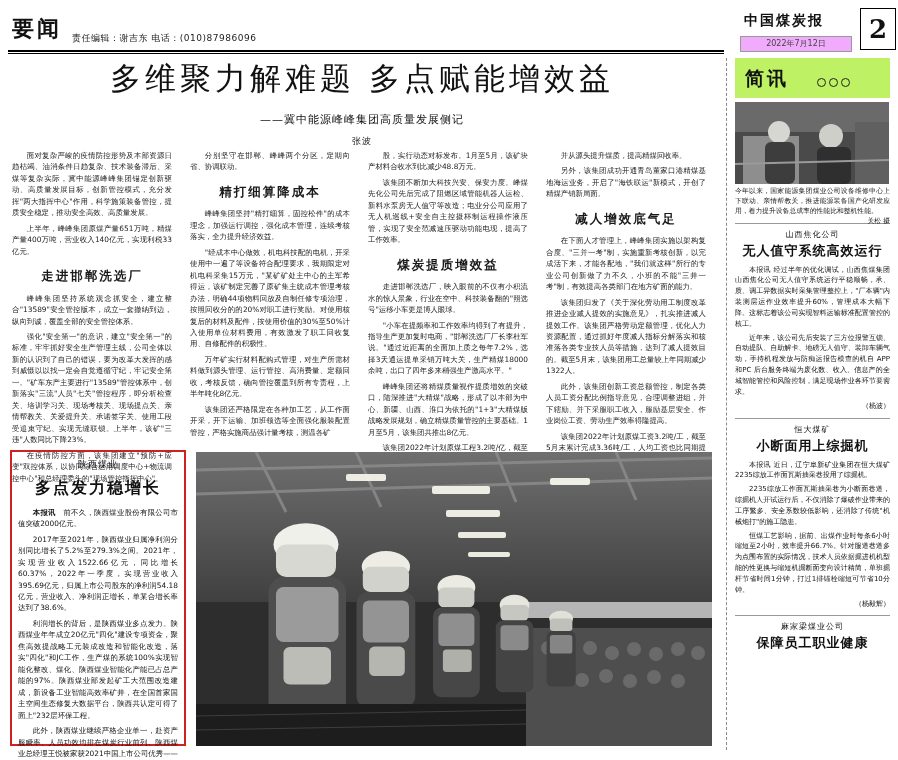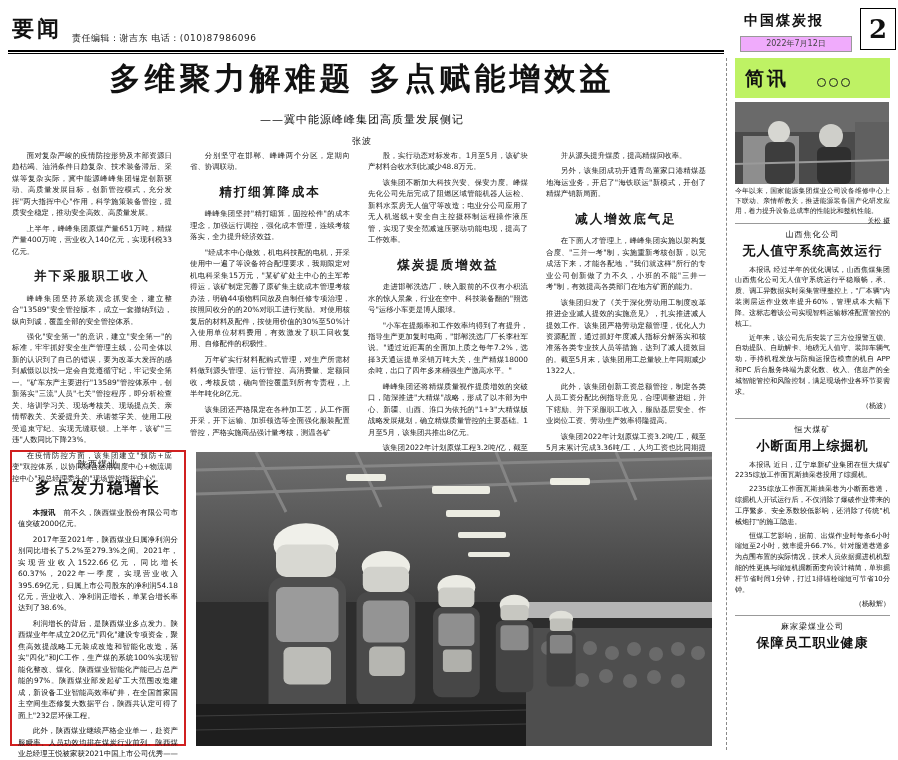--- a/index.html
+++ b/index.html
@@ -43,21 +43,21 @@
     position:absolute;left:120px;top:2px;width:34px;height:40px;
     border:1px solid #000;
     font-family:"DejaVu Serif","Liberation Serif",serif;
     font-size:26px;font-weight:bold;text-align:center;line-height:40px;
   }
 
   
   .headline-wrap{position:absolute;left:12px;top:58px;width:700px;text-align:center;}
   .headline{
     font-family:"DejaVu Serif","Liberation Serif",serif;
-    font-size:31px;font-weight:bold;letter-spacing:4px;
+    font-size:31px;font-weight:normal;letter-spacing:4px;
   }
   .subhead{
     font-size:11px;margin-top:12px;letter-spacing:1px;
   }
   .byline{font-size:9px;margin-top:8px;letter-spacing:1px;}
 
   
   .cols{position:absolute;left:12px;top:150px;width:700px;}
   .col{position:absolute;top:0;width:160px;font-size:7.4px;line-height:1.55;text-align:justify;color:#1a1a1a;}
   .c1{left:0;}
@@ -146,21 +146,21 @@
     <div class="headline">多维聚力解难题  多点赋能增效益</div>
     <div class="subhead">——冀中能源峰峰集团高质量发展侧记</div>
     <div class="byline">张波</div>
   </div>
 
   <div class="cols">
 
     <div class="col c1">
       <p class="t">面对复杂严峻的疫情防控形势及本部资源日趋枯竭、油消条件日趋复杂、技术装备滞后、采煤等复杂实际，冀中能源峰峰集团锚定创新驱动、高质量发展目标，创新管控模式，充分发挥"两大指挥中心"作用，科学施策装备管控，提质安全稳定，推动安全高效、高质量发展。</p>
       <p class="t">上半年，峰峰集团原煤产量651万吨，精煤产量400万吨，营业收入140亿元，实现利税33亿元。</p>
-      <span class="sec-title">并下采服职工收入</span>
+      <span class="sec-title">走进邯郸洗选厂</span>
       <p class="t">峰峰集团坚持系统观念抓安全，建立整合"13589"安全管控版本，成立一套撤纳到边，纵向到诚，覆盖全部的安全管控体系。</p>
       <p class="t">强化"安全第一"的意识，建立"安全第一"的标准，牢牢抓好安全生产管理主线，公司全体以新的认识到了自己的错误，要为改革大发挥的感到威慑以以找一定会自觉遵循守纪，牢记安全第一。"矿车东产主要进行"13589"管控体系中，创新落实"三流"人员"七关"管控程序，即分析检查关、培训学习关、现场考核关、现场提点关、亲情帮教关、关爱提升关、承诺签字关、使用工段受追束守纪、实现无缝联锁。上半年，该矿"三违"人数同比下降23%。</p>
       <p class="t">在疫情防控方面，该集团建立"预防+应变"双控体系，以协同综合运用调度中心+物流调控中心"和总经理委头的"现场管控指挥中心"。</p>
     </div>
 
     <div class="col c2">
       <p class="t">分别坚守在邯郸、峰峰两个分区，定期向省、协调联动。</p>
       <span class="sec-title">精打细算降成本</span>
       <p class="t">峰峰集团坚持"精打细算，固控松件"的成本理念，加强运行调控，强化成本管理，连续考核落实，全力提升经济效益。</p>
       <p class="t">"经成本中心做效，机电科技配的电机，开采使用中一遍了等设备符合配理要求，我期限定对机电科采集15万元，"某矿矿处主中心的主军希得运，该矿制定完善了原矿集主统成本管理考核办法，明确44项物料回放及自制任修专项治理，按照回收分的的20%对职工进行奖励。对使用核复后的材料及配件，按使用价值的30%至50%计入使用单位材料费用，有效激发了职工回收复用、自修配件的积极性。</p>

